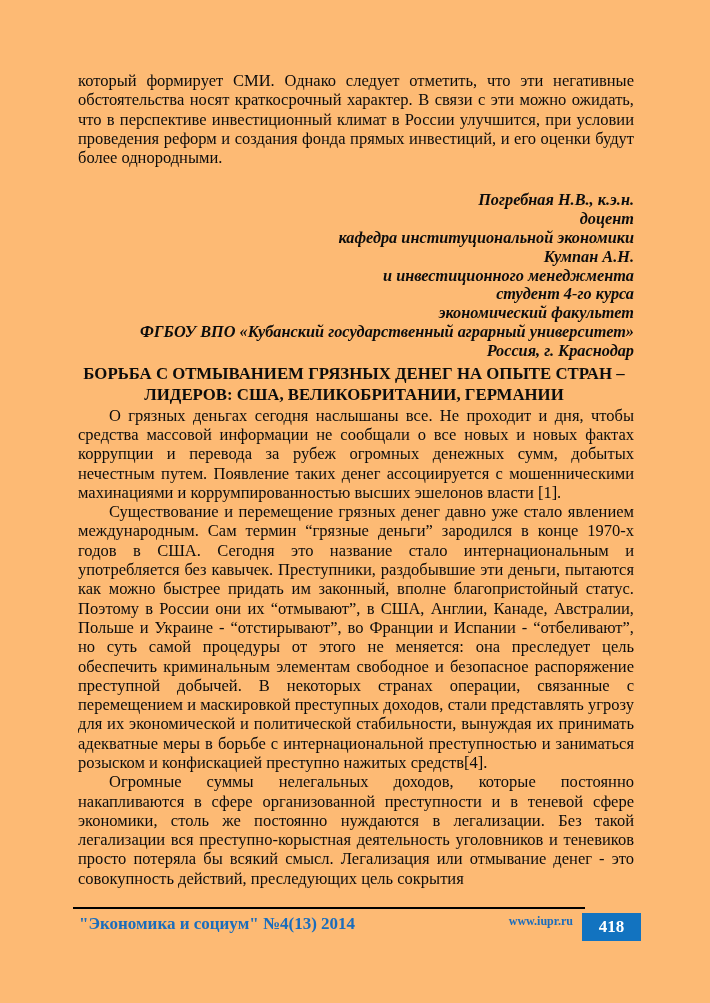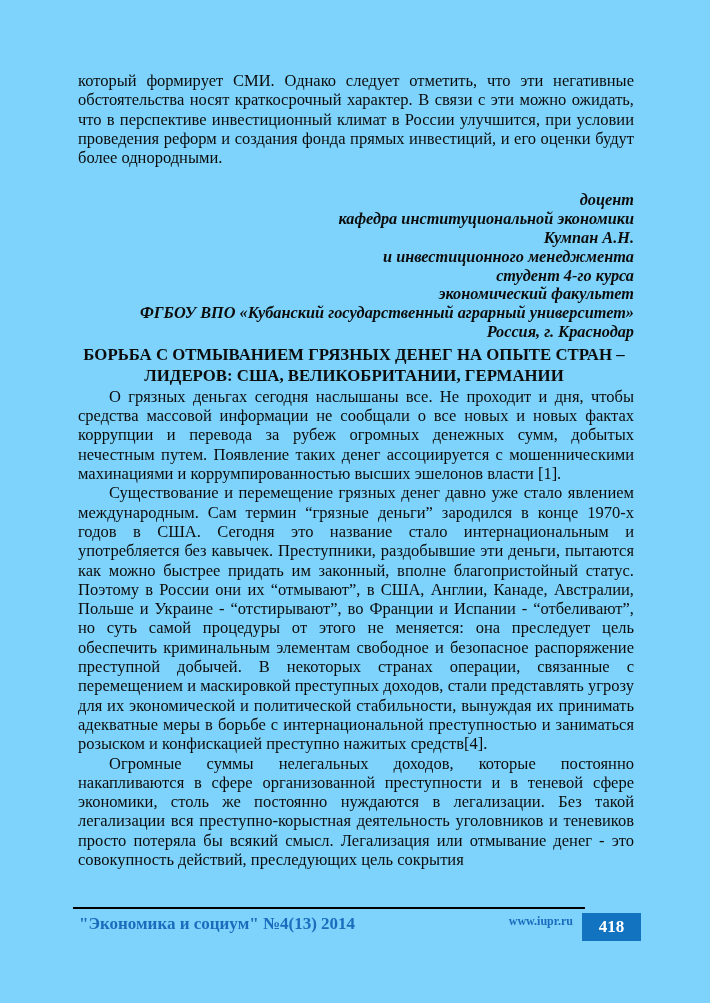--- a/index.html
+++ b/index.html
@@ -4,21 +4,21 @@
 <style>
   html, body {
     margin: 0;
     padding: 0;
     background: #ffffff;
   }
   .page {
     position: relative;
     width: 710px;
     height: 1003px;
-    background: #7dd3fc;
+    background: #fdba74;
     overflow: hidden;
     font-family: "Liberation Serif", serif;
     color: #0c0c0c;
   }
   .content {
     position: absolute;
     left: 78px;
     top: 71px;
     width: 556px;
   }
@@ -89,20 +89,21 @@
 </head>
 <body>
 
 <div class="page">
 
   <div class="content">
 
     <p class="para">который формирует СМИ. Однако следует отметить, что эти негативные обстоятельства носят краткосрочный характер. В связи с эти можно ожидать, что в перспективе инвестиционный климат в России улучшится, при условии проведения реформ и создания фонда прямых инвестиций, и его оценки будут более однородными.</p>
 
     <div class="authors">
+      <div class="author-line">Погребная Н.В., к.э.н.</div>
       <div class="author-line">доцент</div>
       <div class="author-line">кафедра институциональной экономики</div>
       <div class="author-line">Кумпан А.Н.</div>
       <div class="author-line">и инвестиционного менеджмента</div>
       <div class="author-line">студент 4-го курса</div>
       <div class="author-line">экономический факультет</div>
       <div class="author-line">ФГБОУ ВПО «Кубанский государственный аграрный университет»</div>
       <div class="author-line">Россия, г. Краснодар</div>
     </div>
 

